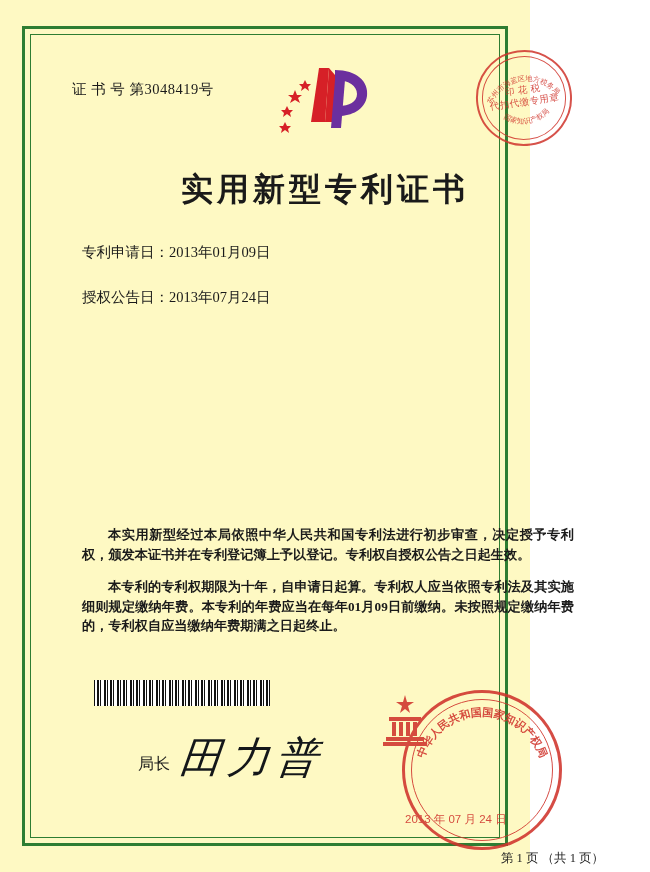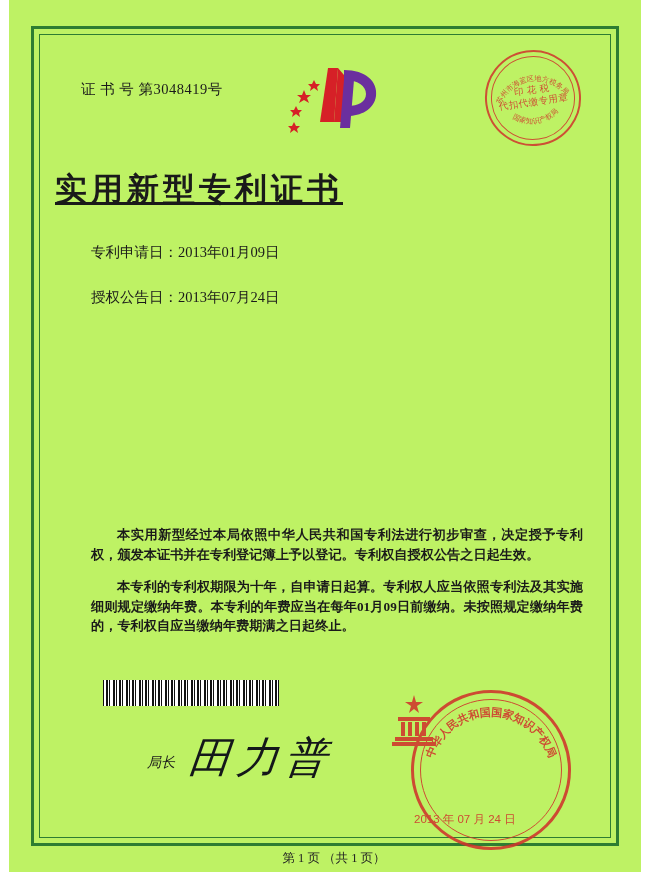--- a/index.html
+++ b/index.html
@@ -11,24 +11,24 @@
     width: 650px;
     height: 872px;
     font-family: "Liberation Serif", "DejaVu Serif", serif;
     color: #1a1a1a;
     position: relative;
     overflow: hidden;
   }
 
   .page {
     position: absolute;
-    left: 9px; top: 0;
-    width: 632px;
+    left: 0; top: 0;
+    width: 530px;
     height: 872px;
-    background: #bef264;
+    background: #fef9c3;
   }
 
   
   .border-outer {
     position: absolute;
     left: 22px;
     top: 26px;
     right: 22px;
     bottom: 26px;
     border: 3px solid #2e7d32;
@@ -122,26 +122,25 @@
     width: 120px;
     height: 86px;
   }
 
   
   .doc-title {
     position: absolute;
     left: 0;
     top: 118px;
     width: 558px;
-    text-align: left;
+    text-align: center;
     font-size: 32px;
     font-weight: bold;
     letter-spacing: 4px;
     font-family: "Liberation Serif", "DejaVu Serif", serif;
-    text-decoration: underline;
   }
 
   
   .fields {
     position: absolute;
     left: 36px;
     top: 192px;
     width: 500px;
   }
   .field {
@@ -195,22 +194,21 @@
     position: absolute;
     left: 92px;
     top: 678px;
     width: 300px;
     height: 60px;
   }
   .sign-label {
     position: absolute;
     left: 0;
     top: 26px;
-    font-size: 14px;
-    font-style: italic;
+    font-size: 16px;
   }
   .sign-script {
     position: absolute;
     left: 42px;
     top: 2px;
     font-size: 42px;
     font-family: "DejaVu Serif", serif;
     font-style: italic;
     letter-spacing: 6px;
     color: #14171a;
@@ -260,21 +258,21 @@
     width: 60px;
     height: 58px;
   }
 
   
   .footer {
     position: absolute;
     left: 0;
     top: 800px;
     width: 558px;
-    text-align: center;
+    text-align: right;
     font-size: 12.5px;
     color: #222;
   }
 </style>
 </head>
 <body>
 
 <div class="page">
 
   <div class="border-outer"></div>

